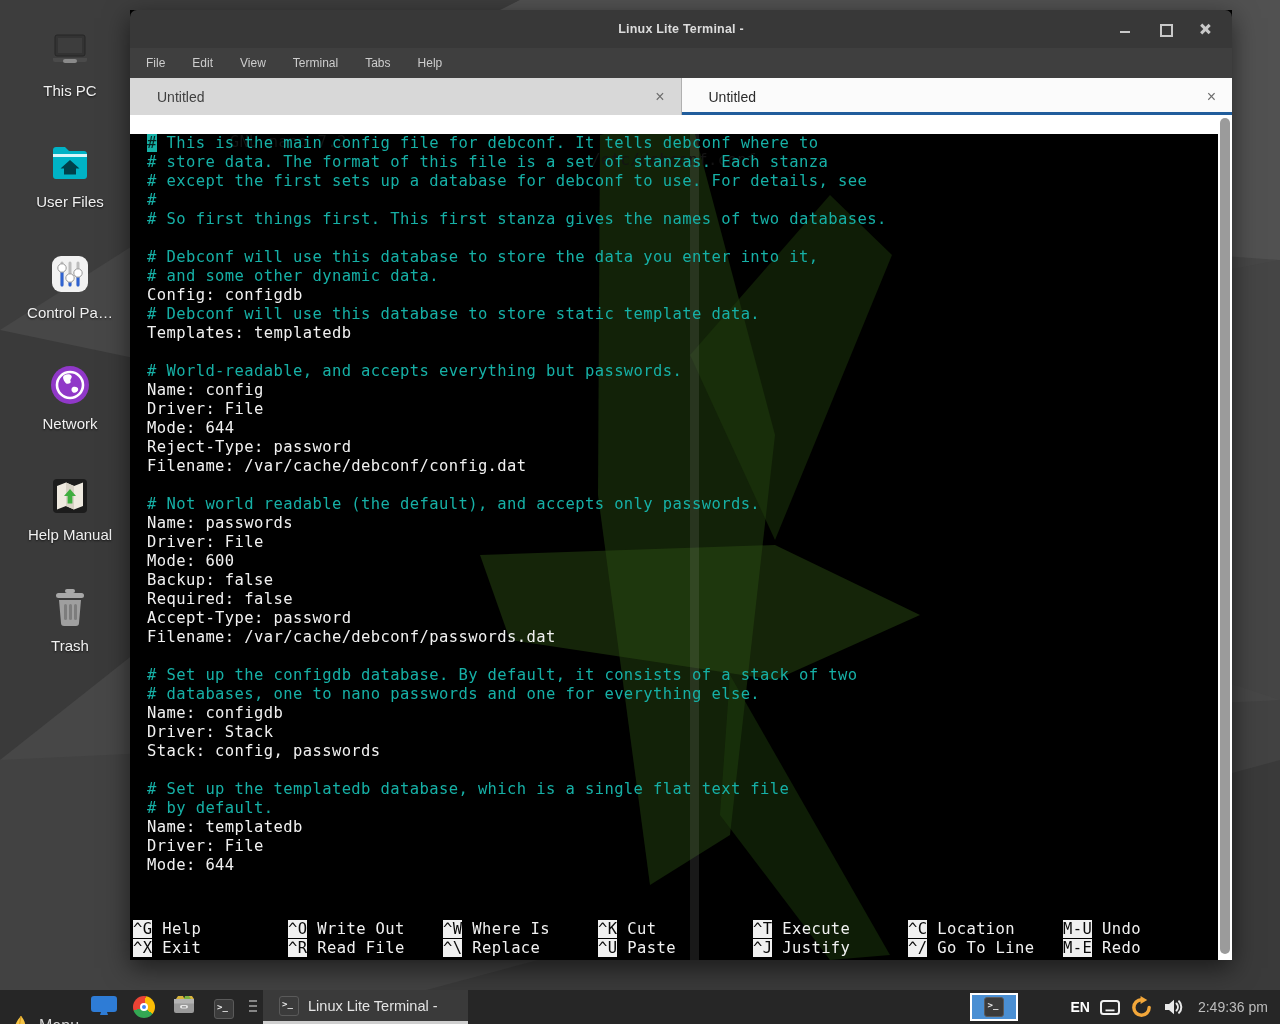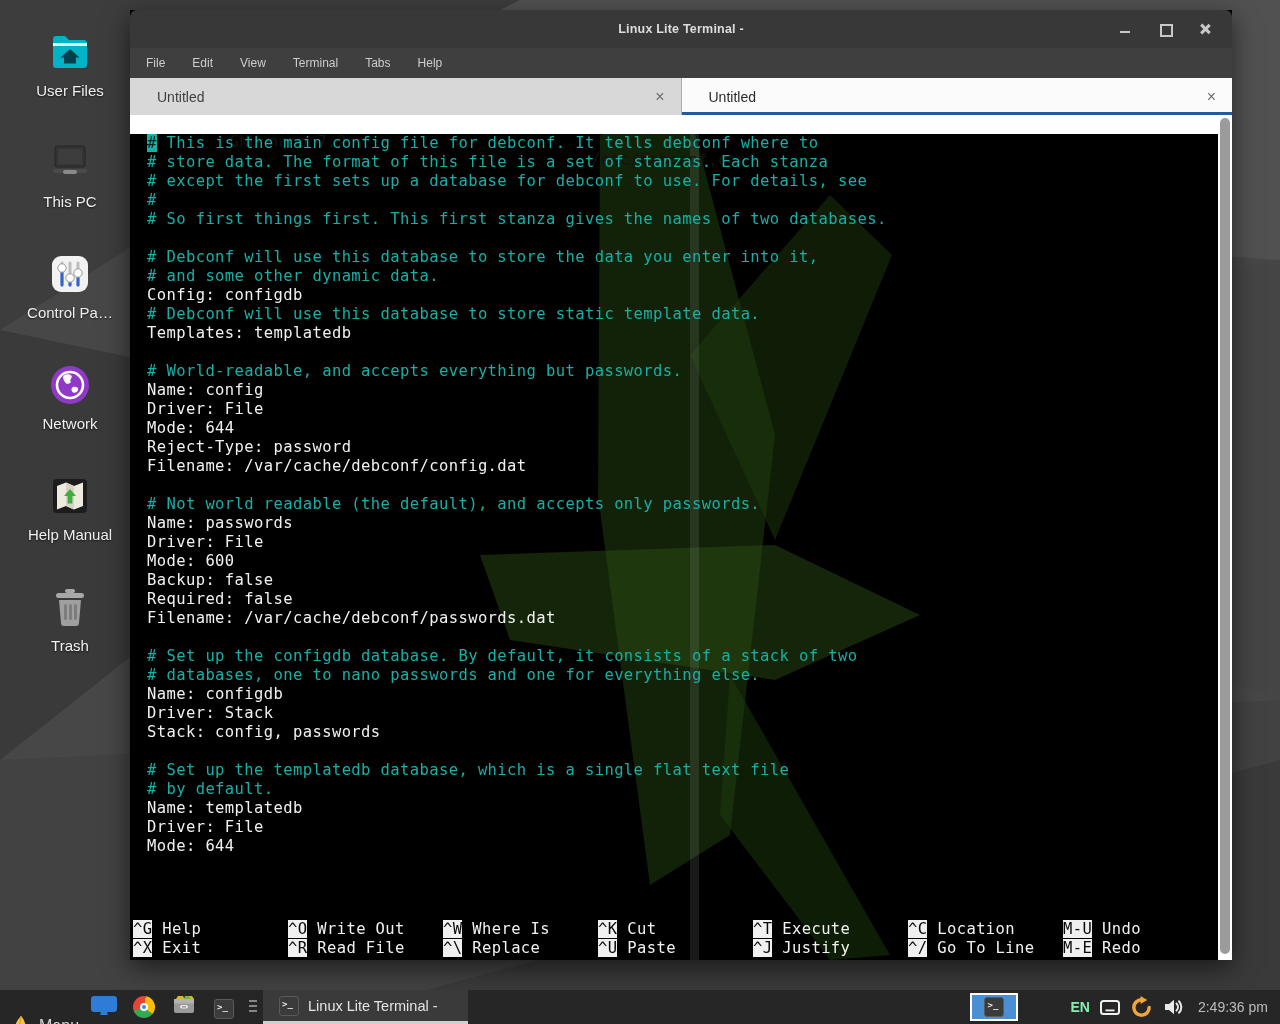--- a/index.html
+++ b/index.html
@@ -61,21 +61,21 @@
   .menu-btn { display:flex; align-items:center; gap:9px; padding:0 12px 0 10px; height:100%; cursor:pointer;margin-top:37px; }
   .menu-btn-label { color:#d6d6d6; font-size:16px; }
   .launchers { display:flex; align-items:center; gap:14px; padding-right:10px; }
   .launcher { display:flex; align-items:center; justify-content:center; width:26px; height:26px; cursor:pointer; }
   .grip { width:8px; height:15px; background:repeating-linear-gradient(to bottom,#868686 0 2px,transparent 2px 5px); margin:0 6px 0 2px; }
   .task-btn { height:100%; display:flex; align-items:center; gap:9px; padding:0 16px; background:#3a3a3a; border-bottom:3px solid #cfcfcf; min-width:205px; cursor:pointer; }
   .task-btn-label { color:#e4e4e4; font-size:14.5px; white-space:nowrap; }
   .tb-spacer { flex:1; }
   .tray { display:flex; align-items:center; gap:10px; padding-right:8px; }
   .tray-window-box { width:48px; height:28px; background:#4a8fd3; border:2px solid #ffffff; display:flex; align-items:center; justify-content:center; margin-right:42px; cursor:pointer; }
-  .lang-label { color:#86efac; font-weight:bold; font-size:14px; cursor:pointer;text-align:right; }
+  .lang-label { color:#ffffff; font-weight:bold; font-size:14px; cursor:pointer;text-align:right; }
   .tray-icon { display:flex; align-items:center; justify-content:center; cursor:pointer; }
   .clock { color:#bdbdbd; font-size:14px; padding:0 4px; cursor:pointer; white-space:nowrap; }
 
   .term-glyph { background:#3b3b3b; border:1px solid #5a5a5a; border-radius:3px; color:#eaeaea;
                 font-family:"DejaVu Sans Mono", monospace; font-weight:bold; font-size:9px;
                 display:inline-flex; align-items:flex-start; justify-content:flex-start; padding:2px 0 0 2px; }
   .tg-20 { width:20px; height:20px; }
   .chrome { width:22px; height:22px; border-radius:50%;
             background:conic-gradient(from 130deg,#34a853 0 120deg,#ea4335 120deg 240deg,#fbbc05 240deg 360deg);
             display:inline-flex; align-items:center; justify-content:center; }
@@ -93,37 +93,37 @@
     <polygon points="0,330 430,420 0,760" fill="#3a3a3a"></polygon>
     <polygon points="0,760 1280,700 1280,1024 0,1024" fill="#424242"></polygon>
     <polygon points="300,1024 1280,760 1280,1024" fill="#3a3a3a"></polygon>
   </svg>
 </div>
 
 <div class="icon-col" id="desktop-icons">
     <div class="desktop-icon">
       <span class="di-glyph">
         <svg width="48" height="48" viewBox="0 0 48 48">
-          <path d="M7 11c0-1.7 1.3-3 3-3h9l4 4h15c1.7 0 3 1.3 3 3v22c0 1.7-1.3 3-3 3H10c-1.7 0-3-1.3-3-3z" fill="#00b3c6"></path>
-          <rect x="7" y="15" width="34" height="3" fill="#d9f7fb"></rect>
-          <path d="M24 21l-9.5 8.5h3.5v6h12v-6h3.5z" fill="#00404a"></path>
-        </svg>
-      </span>
-      <div class="di-label">User Files</div>
-    </div>
-    <div class="desktop-icon">
-      <span class="di-glyph">
-        <svg width="48" height="48" viewBox="0 0 48 48">
           <rect x="9" y="7" width="30" height="21" rx="2" fill="#333" stroke="#262626"></rect>
           <rect x="12" y="10" width="24" height="15" fill="#3d3d3d"></rect>
           <path d="M7 30h34v2a2 2 0 0 1-2 2H9a2 2 0 0 1-2-2z" fill="#4a4a4a"></path>
           <rect x="17" y="31" width="14" height="4" rx="2" fill="#8a8a8a"></rect>
         </svg>
       </span>
       <div class="di-label">This PC</div>
+    </div>
+    <div class="desktop-icon">
+      <span class="di-glyph">
+        <svg width="48" height="48" viewBox="0 0 48 48">
+          <path d="M7 11c0-1.7 1.3-3 3-3h9l4 4h15c1.7 0 3 1.3 3 3v22c0 1.7-1.3 3-3 3H10c-1.7 0-3-1.3-3-3z" fill="#00b3c6"></path>
+          <rect x="7" y="15" width="34" height="3" fill="#d9f7fb"></rect>
+          <path d="M24 21l-9.5 8.5h3.5v6h12v-6h3.5z" fill="#00404a"></path>
+        </svg>
+      </span>
+      <div class="di-label">User Files</div>
     </div>
     <div class="desktop-icon">
       <span class="di-glyph">
         <svg width="48" height="48" viewBox="0 0 48 48">
           <rect x="6" y="6" width="36" height="36" rx="9" fill="#f2f2f2"></rect>
           <g stroke="#bdbdbd" stroke-width="3" stroke-linecap="round">
             <line x1="16" y1="13" x2="16" y2="35"></line>
             <line x1="24" y1="13" x2="24" y2="35"></line>
             <line x1="32" y1="13" x2="32" y2="35"></line>
           </g>
@@ -240,20 +240,21 @@
           <div class="line plain">Mode: 644</div>
           <div class="line plain">Reject-Type: password</div>
           <div class="line plain">Filename: /var/cache/debconf/config.dat</div>
           <div class="line blank">&nbsp;</div>
           <div class="line comment"># Not world readable (the default), and accepts only passwords.</div>
           <div class="line plain">Name: passwords</div>
           <div class="line plain">Driver: File</div>
           <div class="line plain">Mode: 600</div>
           <div class="line plain">Backup: false</div>
           <div class="line plain">Required: false</div>
+          <div class="line plain">Accept-Type: password</div>
           <div class="line plain">Filename: /var/cache/debconf/passwords.dat</div>
           <div class="line blank">&nbsp;</div>
           <div class="line comment"># Set up the configdb database. By default, it consists of a stack of two</div>
           <div class="line comment"># databases, one to nano passwords and one for everything else.</div>
           <div class="line plain">Name: configdb</div>
           <div class="line plain">Driver: Stack</div>
           <div class="line plain">Stack: config, passwords</div>
           <div class="line blank">&nbsp;</div>
           <div class="line comment"># Set up the templatedb database, which is a single flat text file</div>
           <div class="line comment"># by default.</div>

